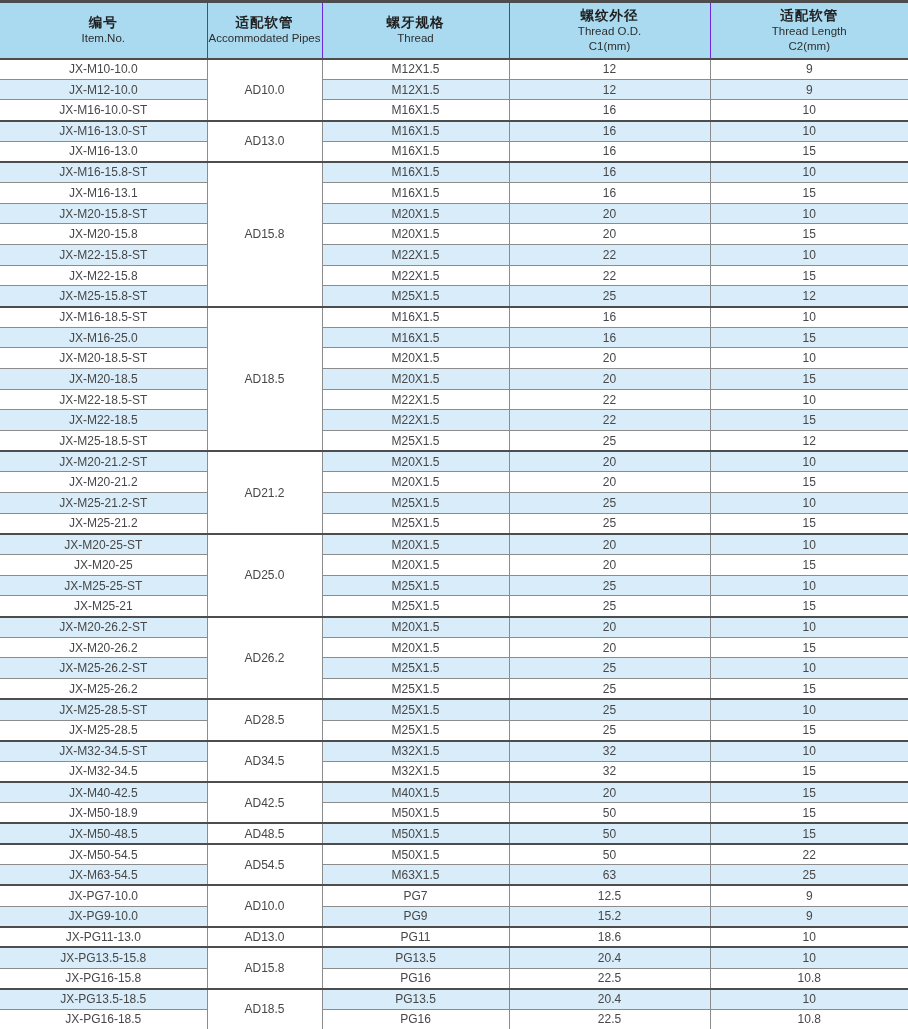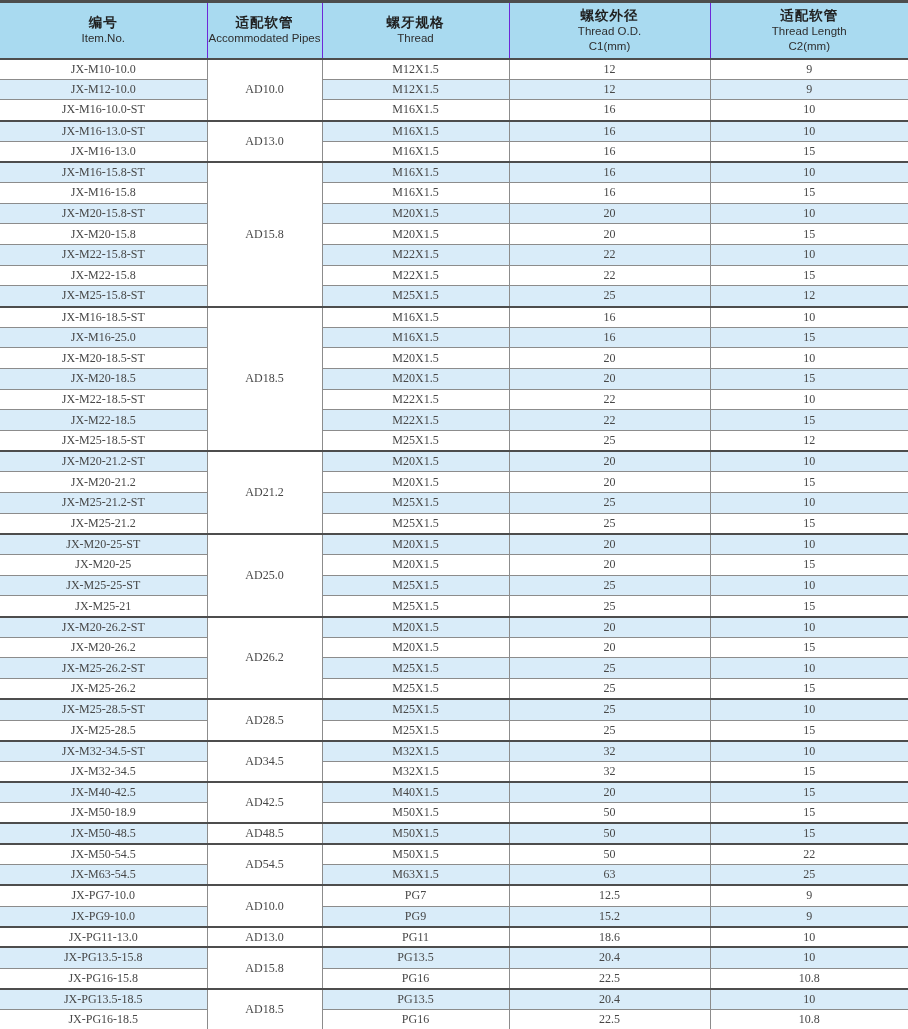--- a/index.html
+++ b/index.html
@@ -7,21 +7,21 @@
   .page{width:908px;}
   table{width:908px;border-collapse:collapse;table-layout:fixed;
         border-top:3px solid var(--group-border);
         border-bottom:3px solid var(--group-border);}
   thead tr{height:57px;}
   thead th{background:var(--header-bg);border-bottom:2px solid var(--group-border);
            font-weight:normal;padding:0;vertical-align:middle;}
   thead th + th{border-left:1px solid #6d28d9;}
   th .zh{display:block;font-size:13.5px;font-weight:bold;color:#1f1f1f;line-height:17px;letter-spacing:1px;}
   th .en{display:block;font-size:11.5px;color:#2e2e2e;line-height:15px;}
-  tbody tr{height:20.68px;font-family:Liberation Serif, serif;}
+  tbody tr{height:20.68px;}
   tbody td{padding:0;text-align:center;vertical-align:middle;font-size:12px;
            color:#474747;border-bottom:1px solid var(--row-border);background:#fff;}
   tbody td + td{border-left:1px solid var(--row-border);}
   tbody tr.stripe td{background:var(--stripe-bg);}
   tbody td.pipe{background:#fff !important;border-bottom:2px solid var(--group-border);}
   tbody tr.group-end td{border-bottom:2px solid var(--group-border);}
   th,td{overflow:hidden;white-space:nowrap;}
 </style>
 </head>
 <body>
@@ -95,21 +95,21 @@
           <td>15</td>
         </tr>
         <tr class="stripe">
           <td>JX-M16-15.8-ST</td>
           <td rowspan="7" class="pipe">AD15.8</td>
           <td>M16X1.5</td>
           <td>16</td>
           <td>10</td>
         </tr>
         <tr>
-          <td>JX-M16-15.8</td>
+          <td>JX-M16-13.1</td>
           <td>M16X1.5</td>
           <td>16</td>
           <td>15</td>
         </tr>
         <tr class="stripe">
           <td>JX-M20-15.8-ST</td>
           <td>M20X1.5</td>
           <td>20</td>
           <td>10</td>
         </tr>

